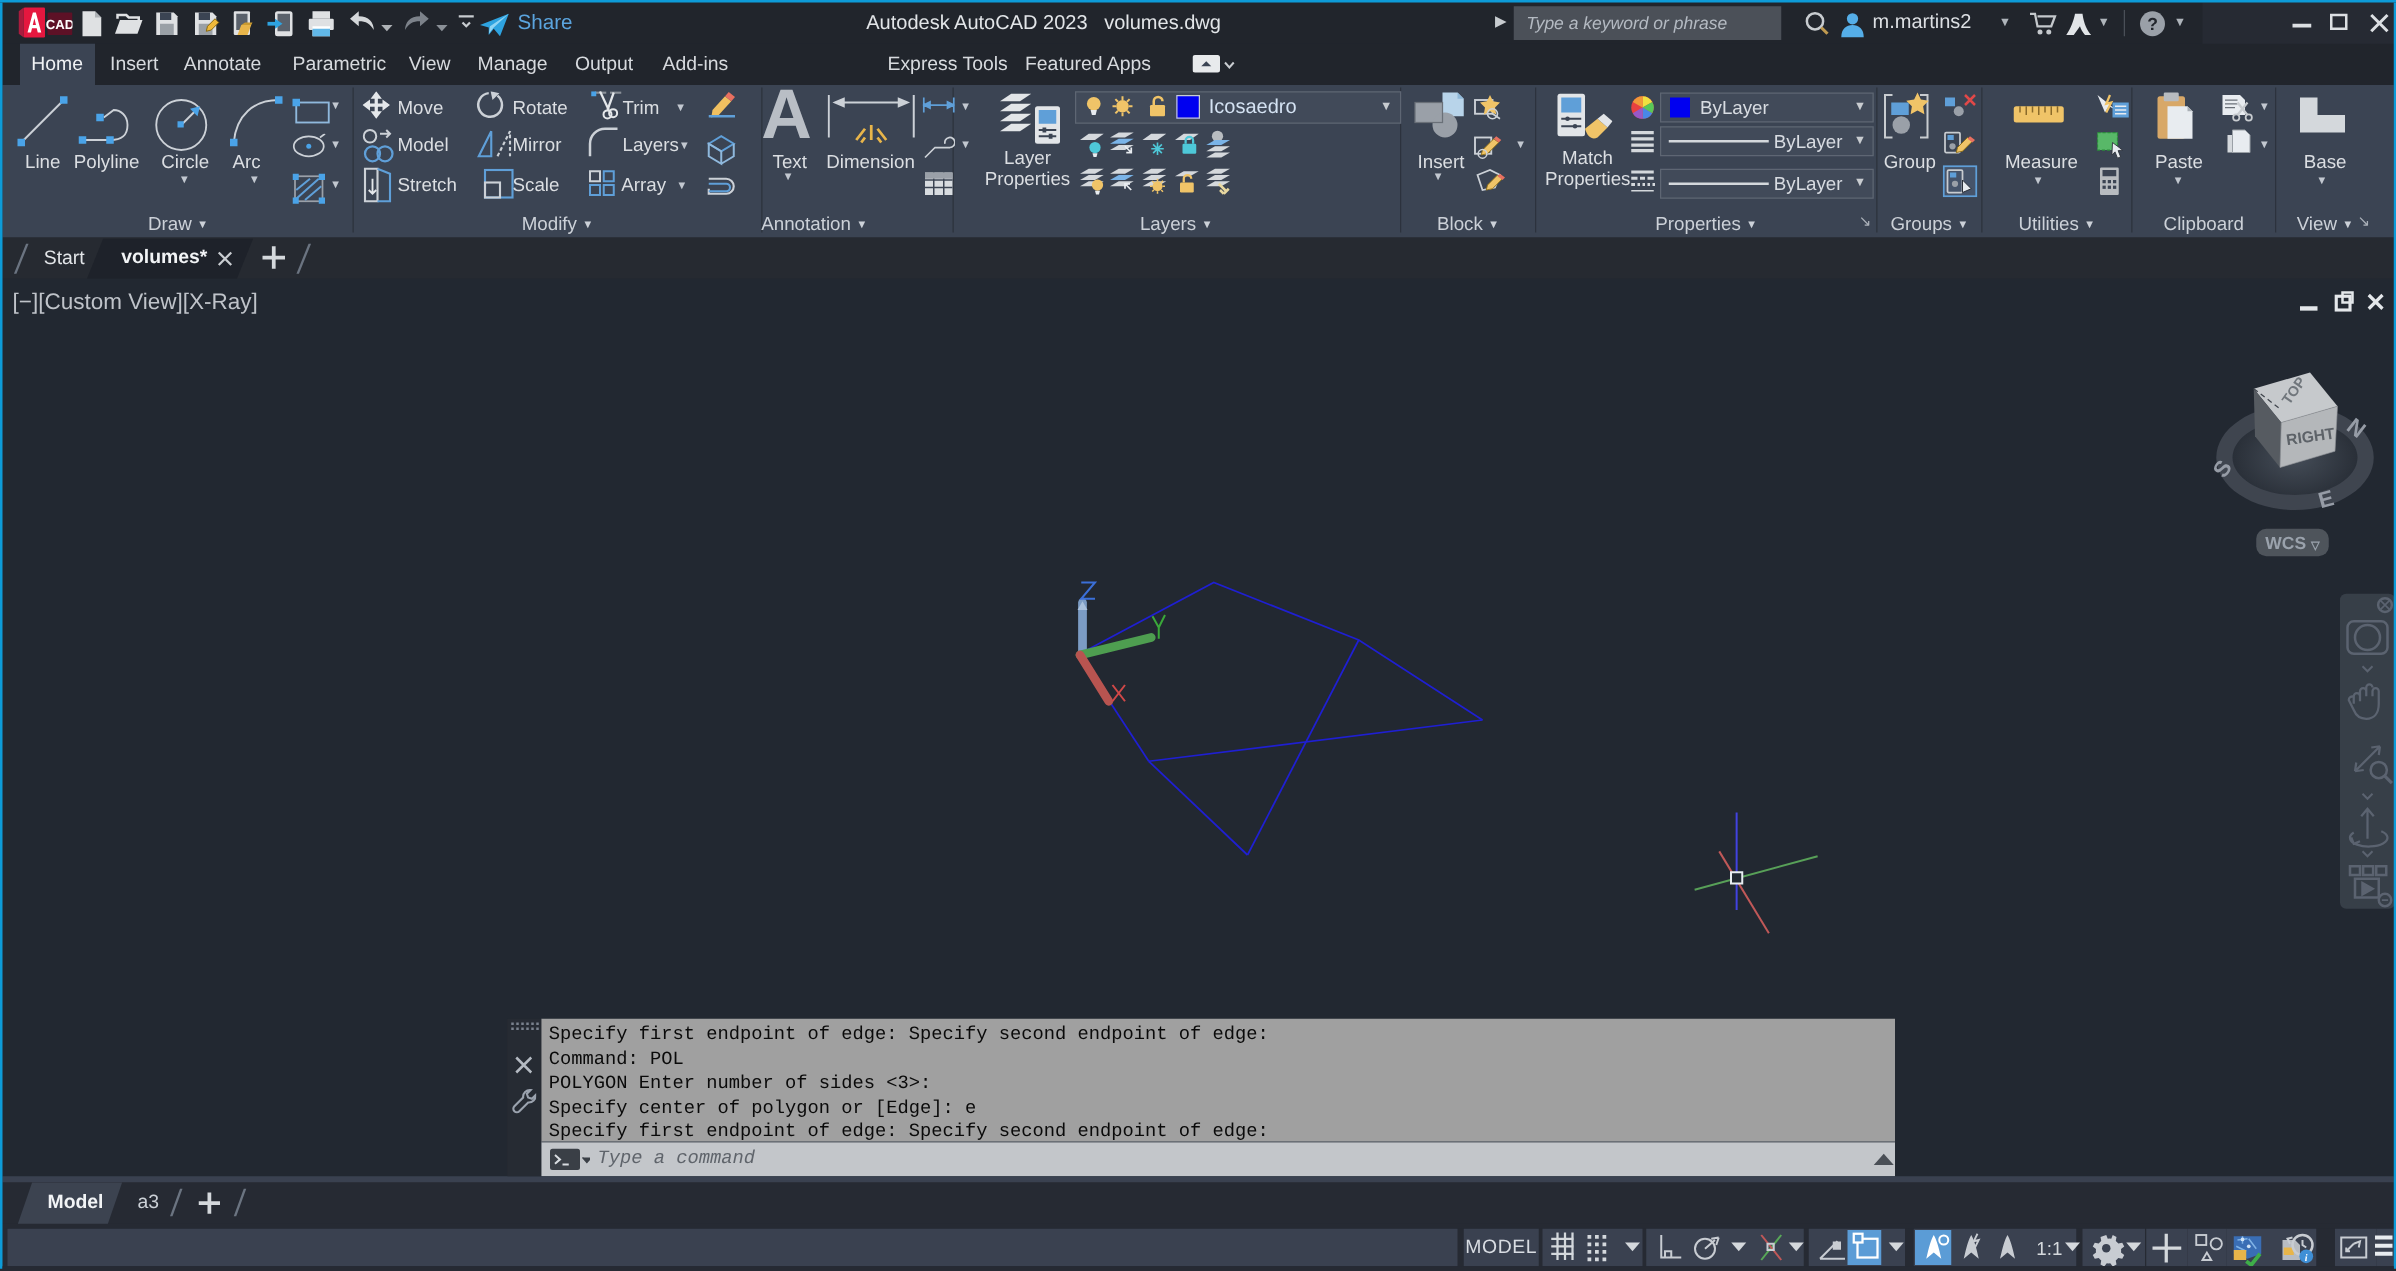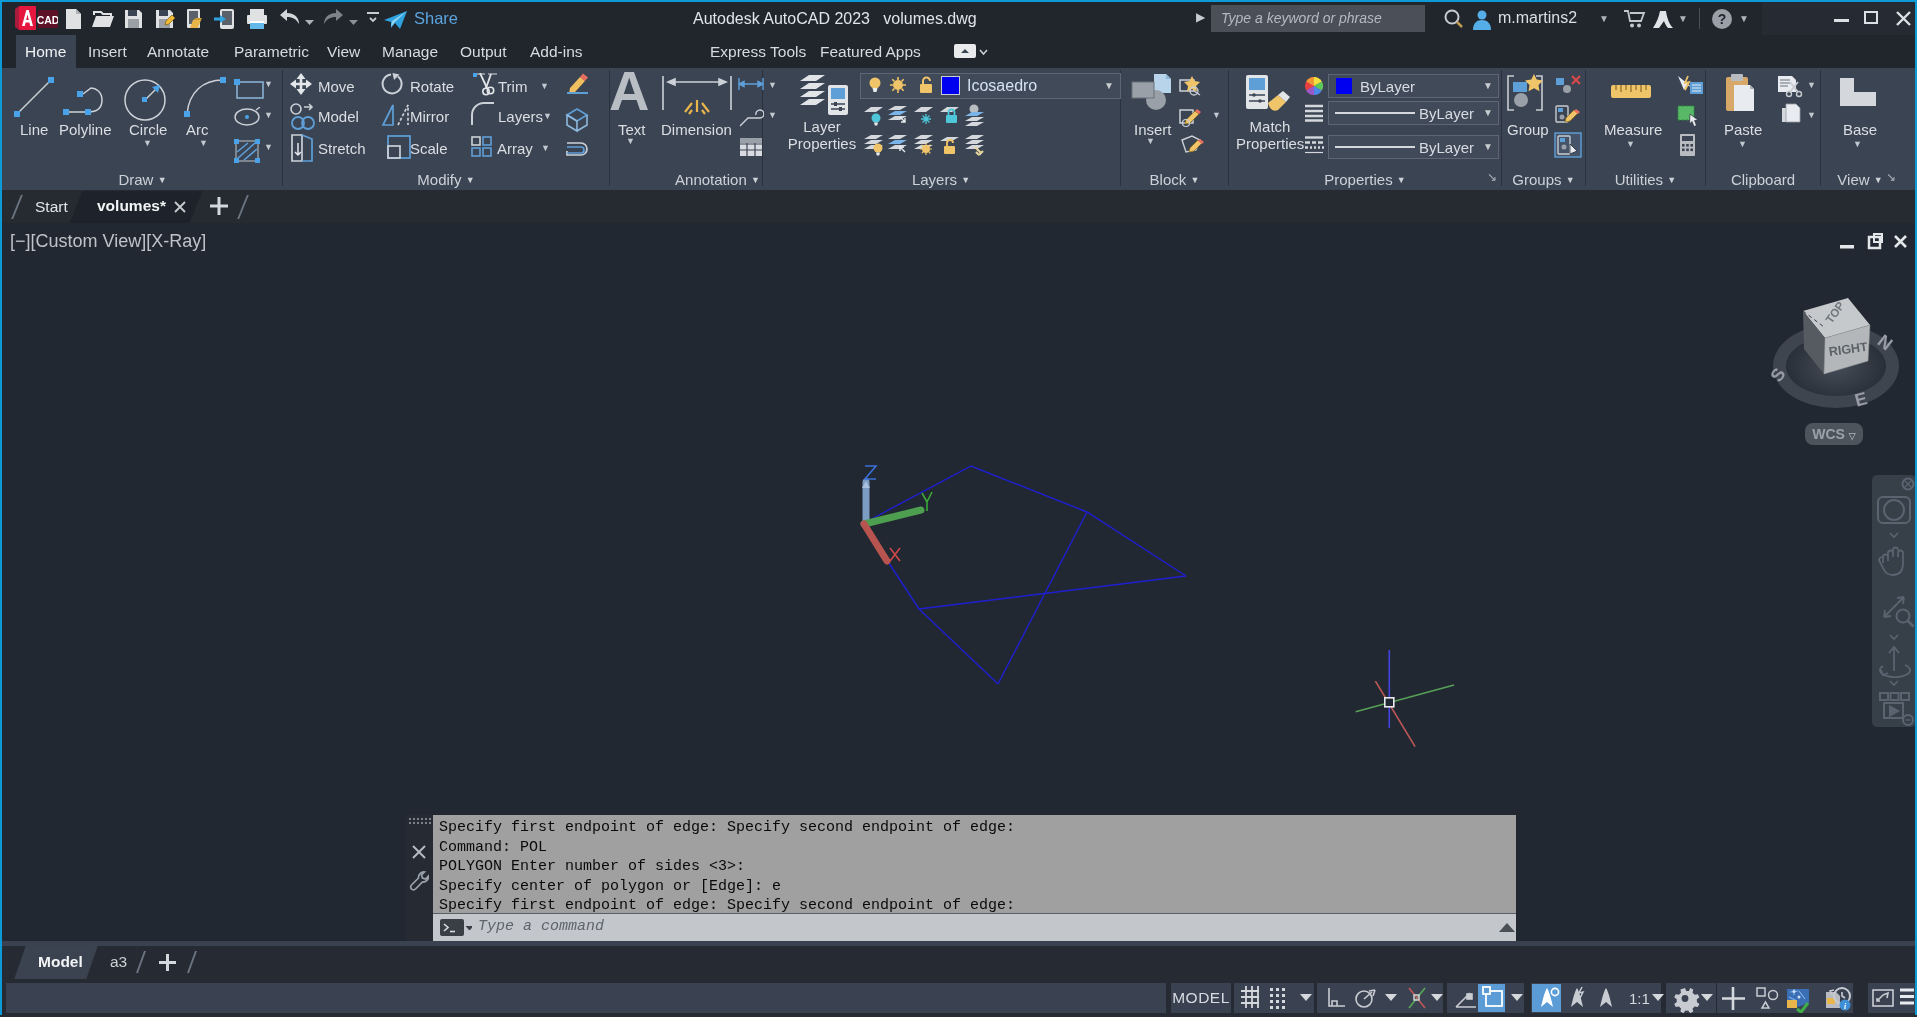--- a/index.html
+++ b/index.html
@@ -275,21 +275,21 @@
     <div class="abs rlabel" style="left:659px;top:53px;">Dimension</div>
     <svg class="abs" style="left:736px;top:8px;" width="26" height="84" viewBox="0 0 26 84">
       <path d="M1,2 v12 M25,2 v12 M1,8 h24 m-24,0 l5,-2.5 v5 z m24,0 l-5,-2.5 v5 z" stroke="#5f9fd8" stroke-width="1.4" fill="#5f9fd8"></path>
       <path d="M2,50 l8,-8 h12 m-4,-3 a4,4 0 1 1 4,3" stroke="#ccd1d7" stroke-width="1.4" fill="none"></path>
       <rect x="2" y="62" width="22" height="18" fill="#d8dce0"></rect>
       <path d="M2,68 h22 M2,74 h22 M9,62 v18 M17,62 v18" stroke="#3b4453" stroke-width="1.2"></path>
       <rect x="2" y="62" width="22" height="5" fill="#9aa0a8"></rect>
     </svg>
     <div class="abs" style="left:766px;top:12px;color:#c2c8d0;font-size:9px;">▼</div>
     <div class="abs" style="left:766px;top:42px;color:#c2c8d0;font-size:9px;">▼</div>
-    <div class="abs" style="left:640px;top:103px;width:151px;text-align:center;color:#ccd1d8;font-size:15px;">Annotation <span style="font-size:9px;position:relative;top:-2px;">▼</span></div>
+    <div class="abs" style="left:607px;top:103px;width:151px;color:#ccd1d8;font-size:15px;">Annotation <span style="font-size:9px;position:relative;top:-2px;">▼</span></div>
 
     <svg class="abs" style="left:796px;top:5px;" width="52" height="44" viewBox="0 0 52 44">
       <path d="M2,8 l9,-6 h16 l-9,6 z" fill="#e2e5e8"></path>
       <path d="M2,16 l9,-6 h16 l-9,6 z" fill="#e2e5e8"></path>
       <path d="M2,24 l9,-6 h16 l-9,6 z" fill="#e2e5e8"></path>
       <path d="M2,32 l9,-6 h16 l-9,6 z" fill="#e2e5e8"></path>
       <rect x="30" y="12" width="20" height="30" rx="2" fill="#e2e5e8"></rect>
       <rect x="33" y="15" width="14" height="11" fill="#5f9fd8"></rect>
       <path d="M33,31 h14 M33,36 h14" stroke="#3b4453" stroke-width="1.5"></path>
       <rect x="36" y="29" width="3" height="4" fill="#3b4453"></rect>

